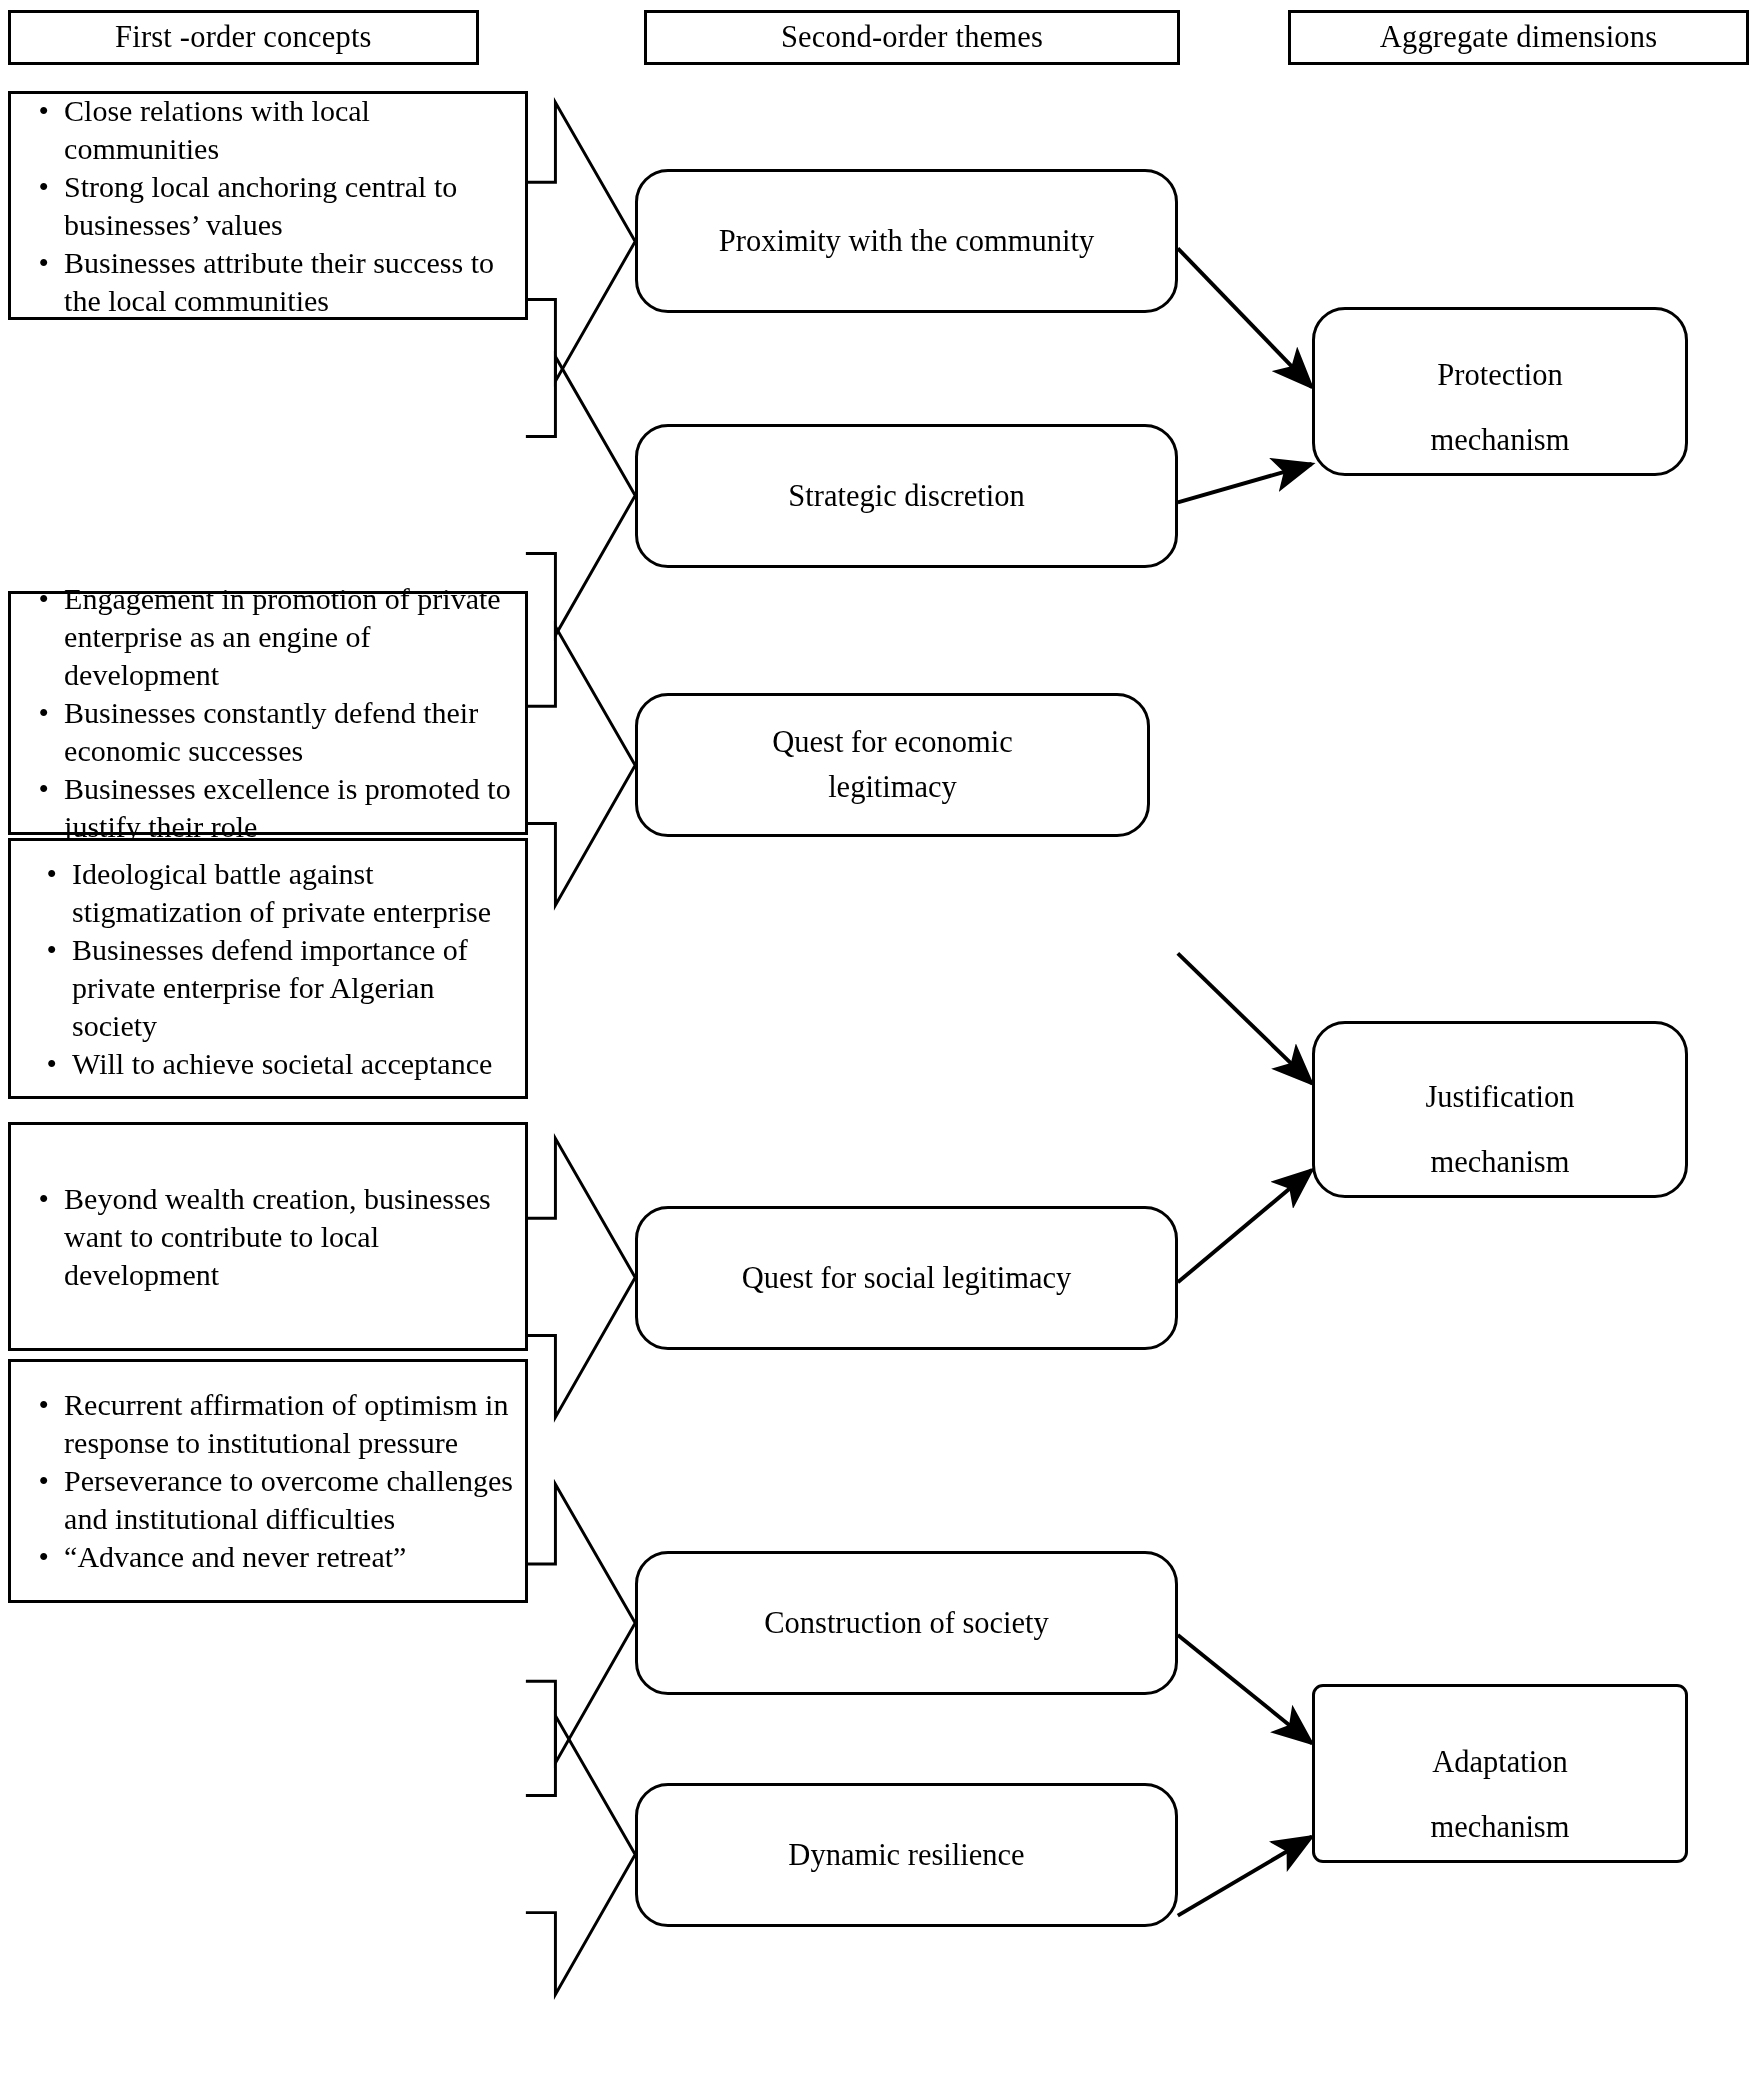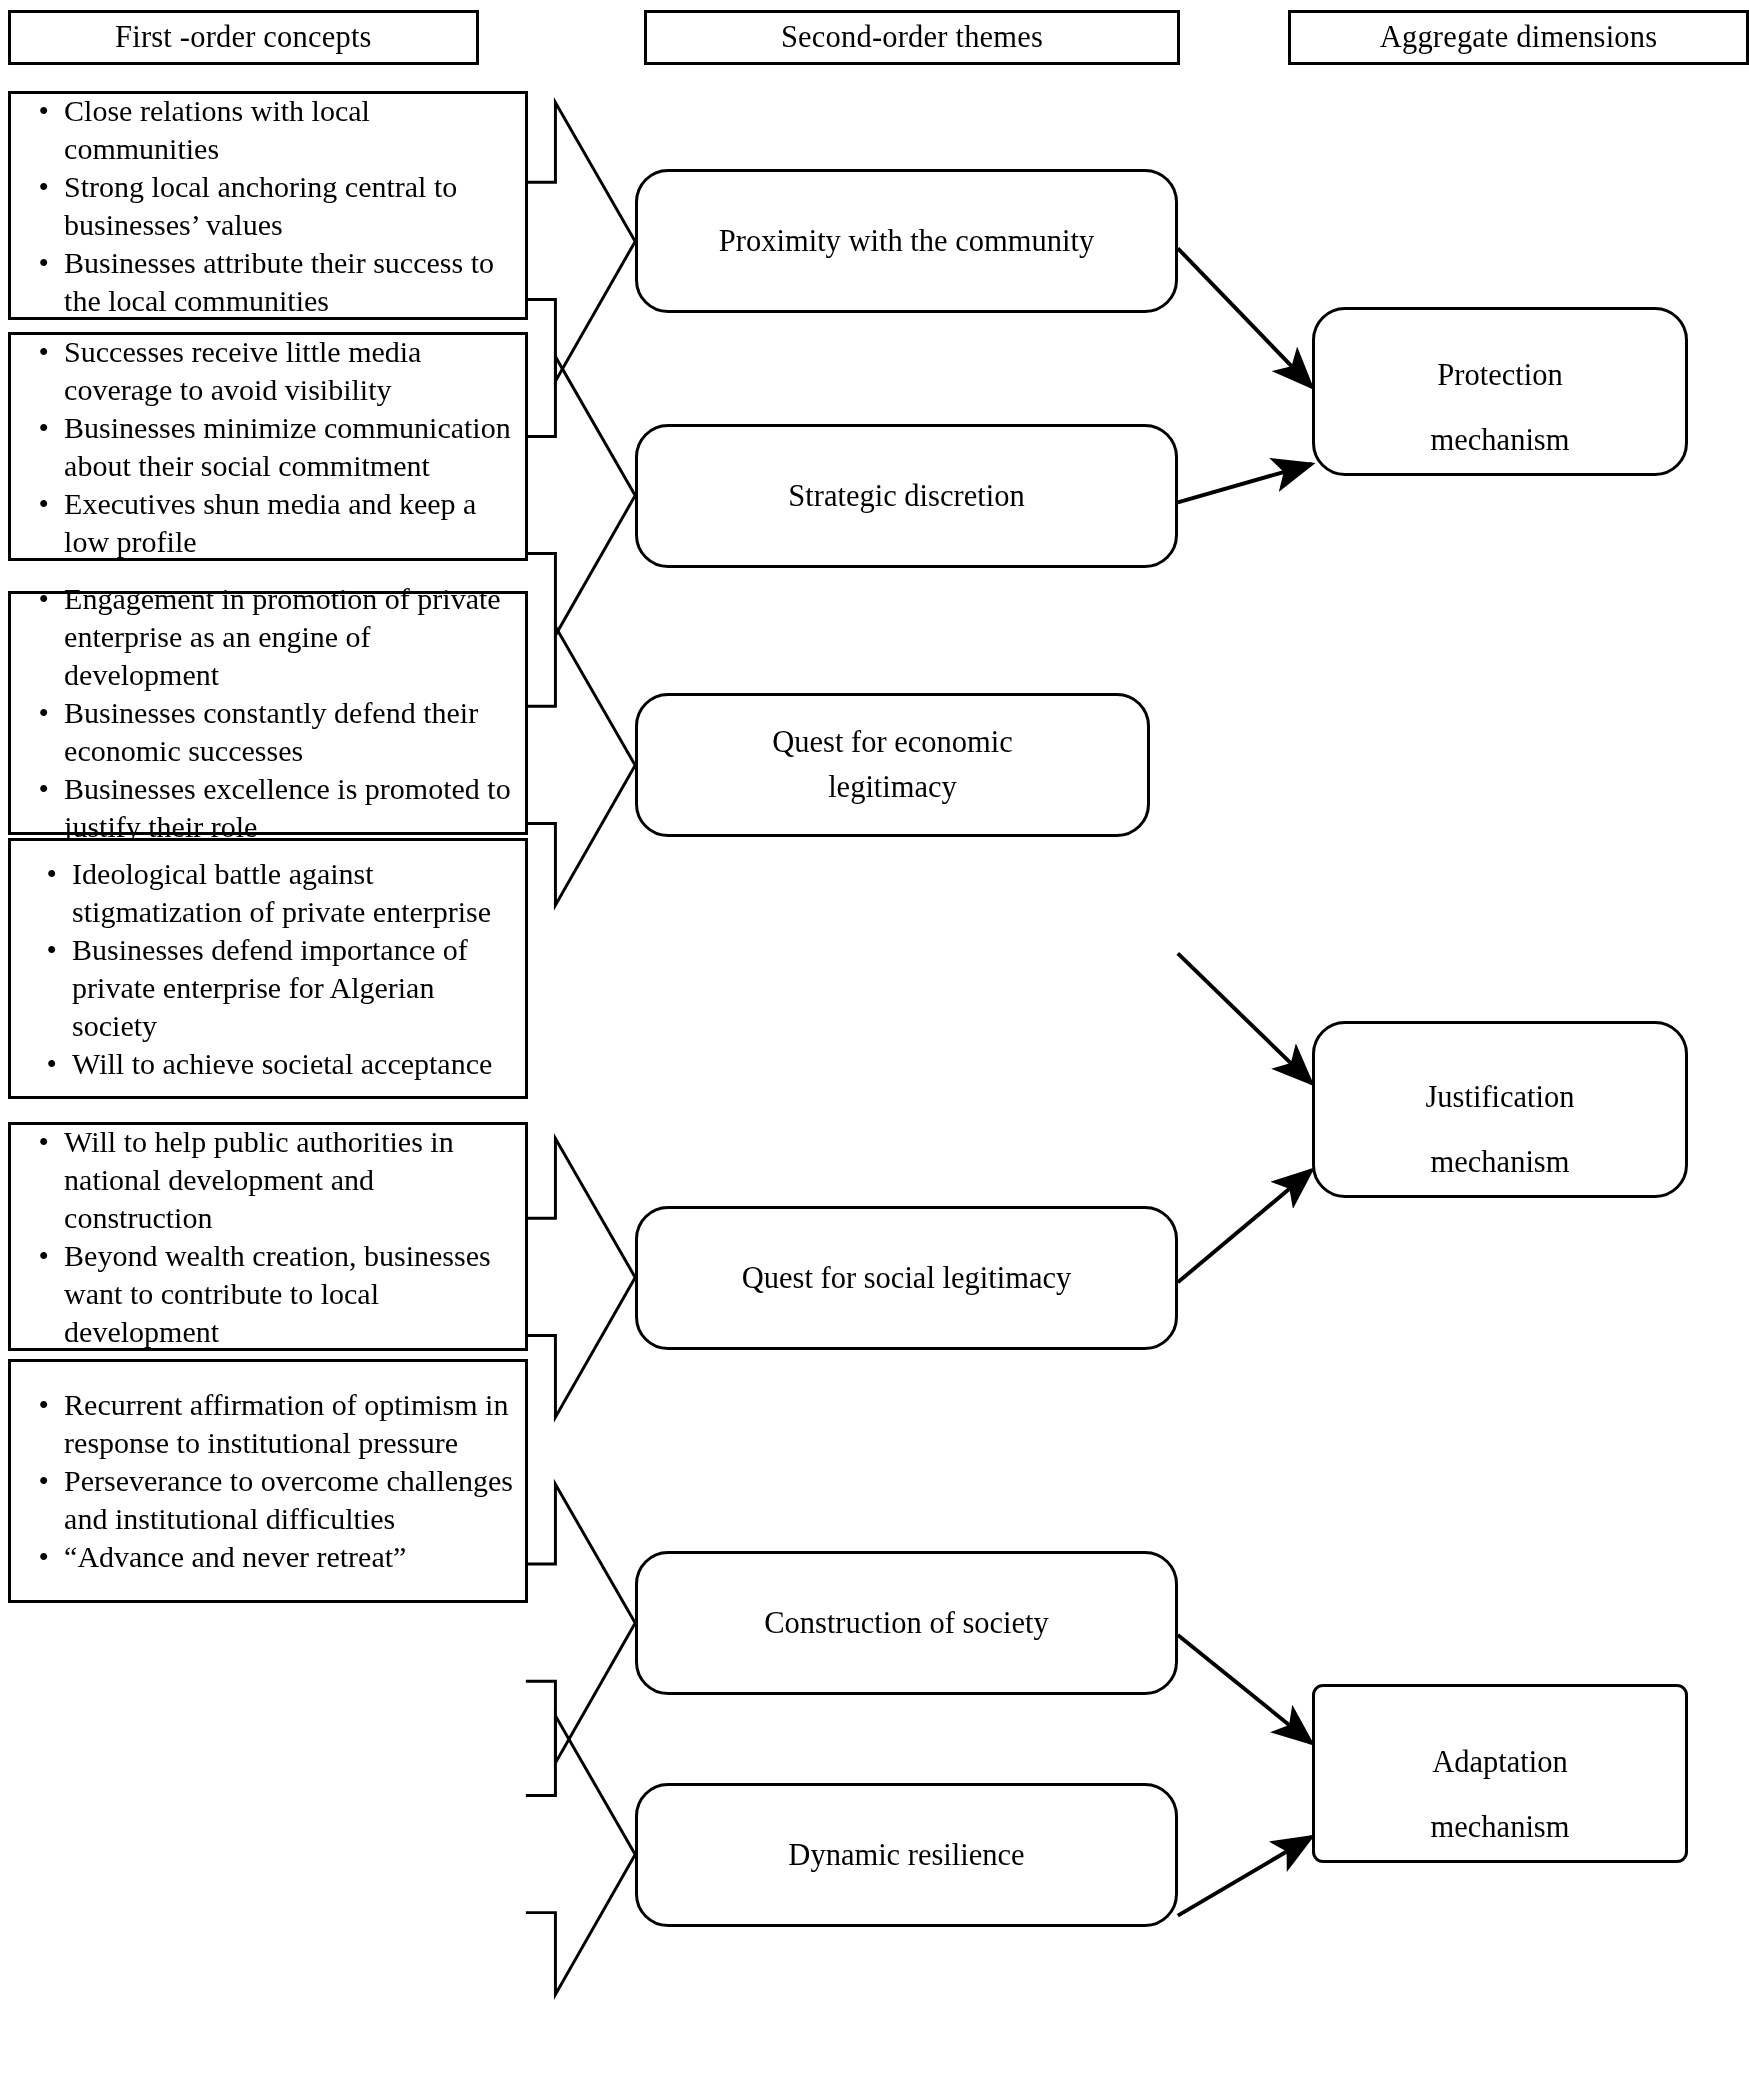--- a/index.html
+++ b/index.html
@@ -165,47 +165,39 @@
   </div>
 
   <div class="concept-box" style="left:7.9px; top:91px; width:520px; height:229px;">
     <ul class="concept-list">
       <li>Close relations with local communities</li>
       <li>Strong local anchoring central to businesses’ values</li>
       <li>Businesses attribute their success to the local communities</li>
     </ul>
   </div>
 
-  <div class="concept-box" style="left:7.9px; top:332px; width:520px; height:229px;">
-    <ul class="concept-list">
-      <li>Successes receive little media coverage to avoid visibility</li>
-      <li>Businesses minimize communication about their social commitment</li>
-      <li>Executives shun media and keep a low profile</li>
-    </ul>
-  </div>
 
   <div class="concept-box" style="left:7.9px; top:591px; width:520px; height:244px;">
     <ul class="concept-list">
       <li>Engagement in promotion of private enterprise as an engine of development</li>
       <li>Businesses constantly defend their economic successes</li>
       <li>Businesses excellence is promoted to justify their role</li>
     </ul>
   </div>
 
   <div class="concept-box" style="left:7.9px; top:838px; width:520px; height:261px;padding-left:8px;">
     <ul class="concept-list">
       <li>Ideological battle against stigmatization of private enterprise</li>
       <li>Businesses defend importance of private enterprise for Algerian society</li>
       <li>Will to achieve societal acceptance</li>
     </ul>
   </div>
 
   <div class="concept-box" style="left:7.9px; top:1122px; width:520px; height:229px;">
     <ul class="concept-list">
-      <li>Will to help public authorities in national development and construction</li>
       <li>Beyond wealth creation, businesses want to contribute to local development</li>
     </ul>
   </div>
 
   <div class="concept-box" style="left:7.9px; top:1359px; width:520px; height:244px;">
     <ul class="concept-list">
       <li>Recurrent affirmation of optimism in response to institutional pressure</li>
       <li>Perseverance to overcome challenges and institutional difficulties</li>
       <li>“Advance and never retreat”</li>
     </ul>

